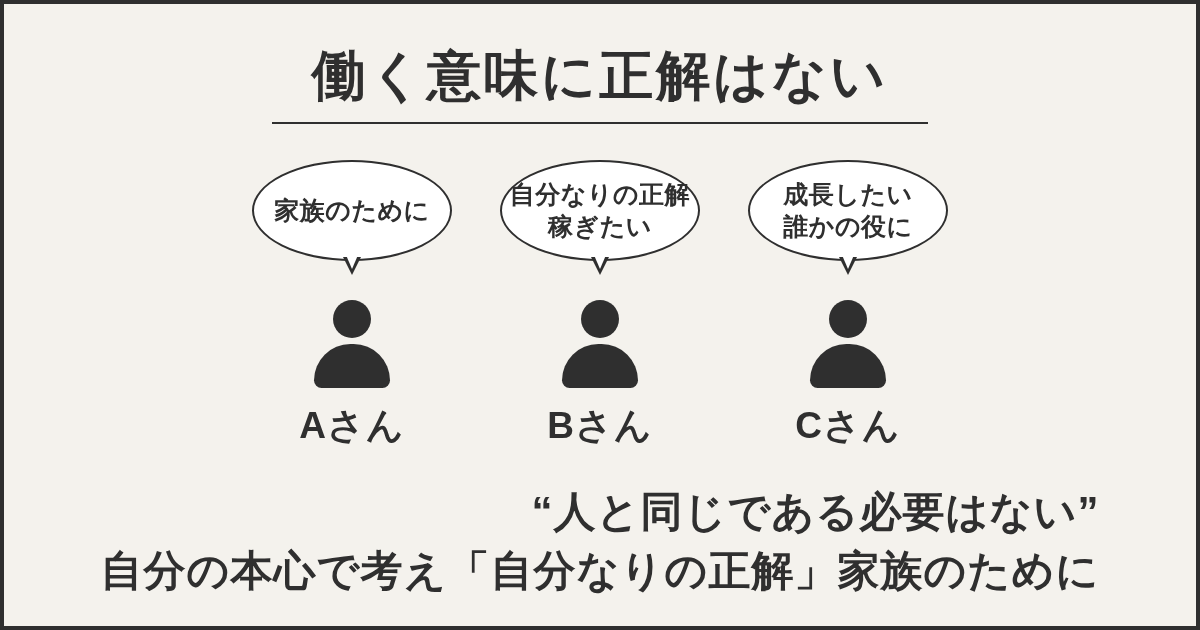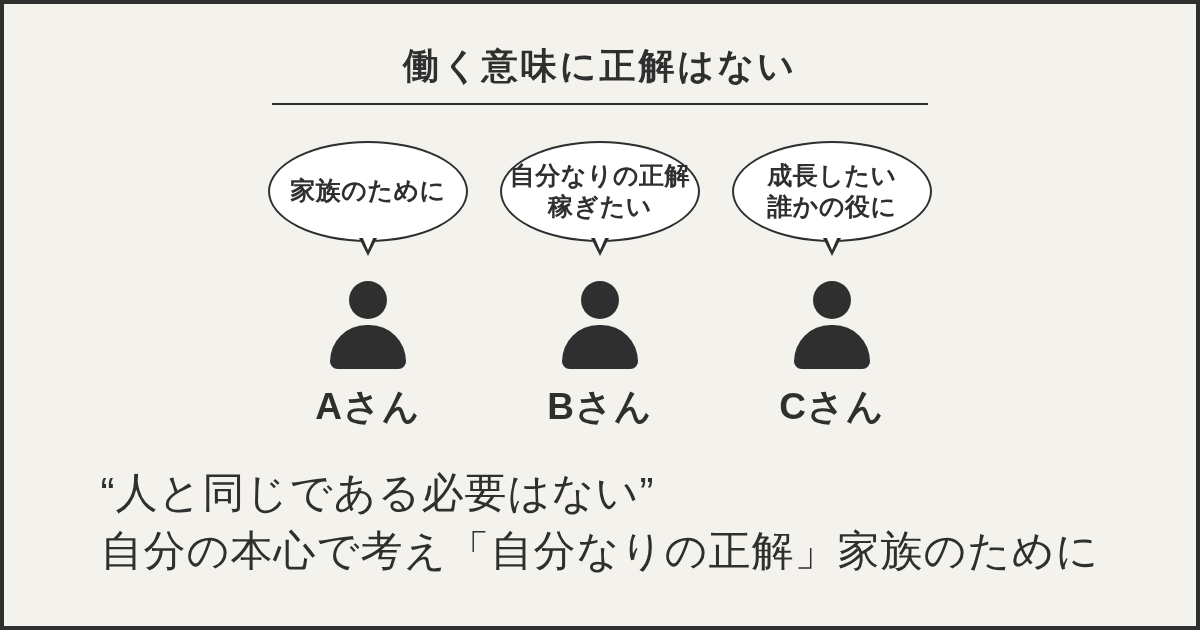--- a/index.html
+++ b/index.html
@@ -13,35 +13,35 @@
     height: 630px;
     border: 4px solid #2F2F2F;
     background: #F4F2ED;
     color: #2F2F2F;
     display: flex;
     flex-direction: column;
     align-items: center;
   }
   .title {
     margin-top: 42px;
-    font-size: 36px;
+    font-size: 54px;
     font-weight: bold;
     letter-spacing: 3px;
     line-height: 1.1;
     white-space: nowrap;
   }
   .title-underline {
     width: 656px;
     height: 2px;
     background: #2F2F2F;
     margin-top: 17px;
   }
   .people-row {
     display: flex;
-    gap: 26px;
+    gap: 42px;
     margin-top: 36px;
   }
   .person-col {
     width: 206px;
     display: flex;
     flex-direction: column;
     align-items: center;
   }
   .bubble {
     position: relative;
@@ -102,23 +102,23 @@
     background: #2F2F2F;
   }
   .person-name {
     margin-top: 13px;
     font-size: 37px;
     font-weight: bold;
     letter-spacing: 1px;
   }
   .conclusion {
     margin-top: 32px;
-    text-align: left;
+    text-align: right;
     font-size: 42px;
-    font-weight: normal;
+    font-weight: bold;
     line-height: 1.4;
     letter-spacing: 1px;
     white-space: nowrap;
   }
 </style>
 </head>
 <body>
 
 <div class="frame">
 

